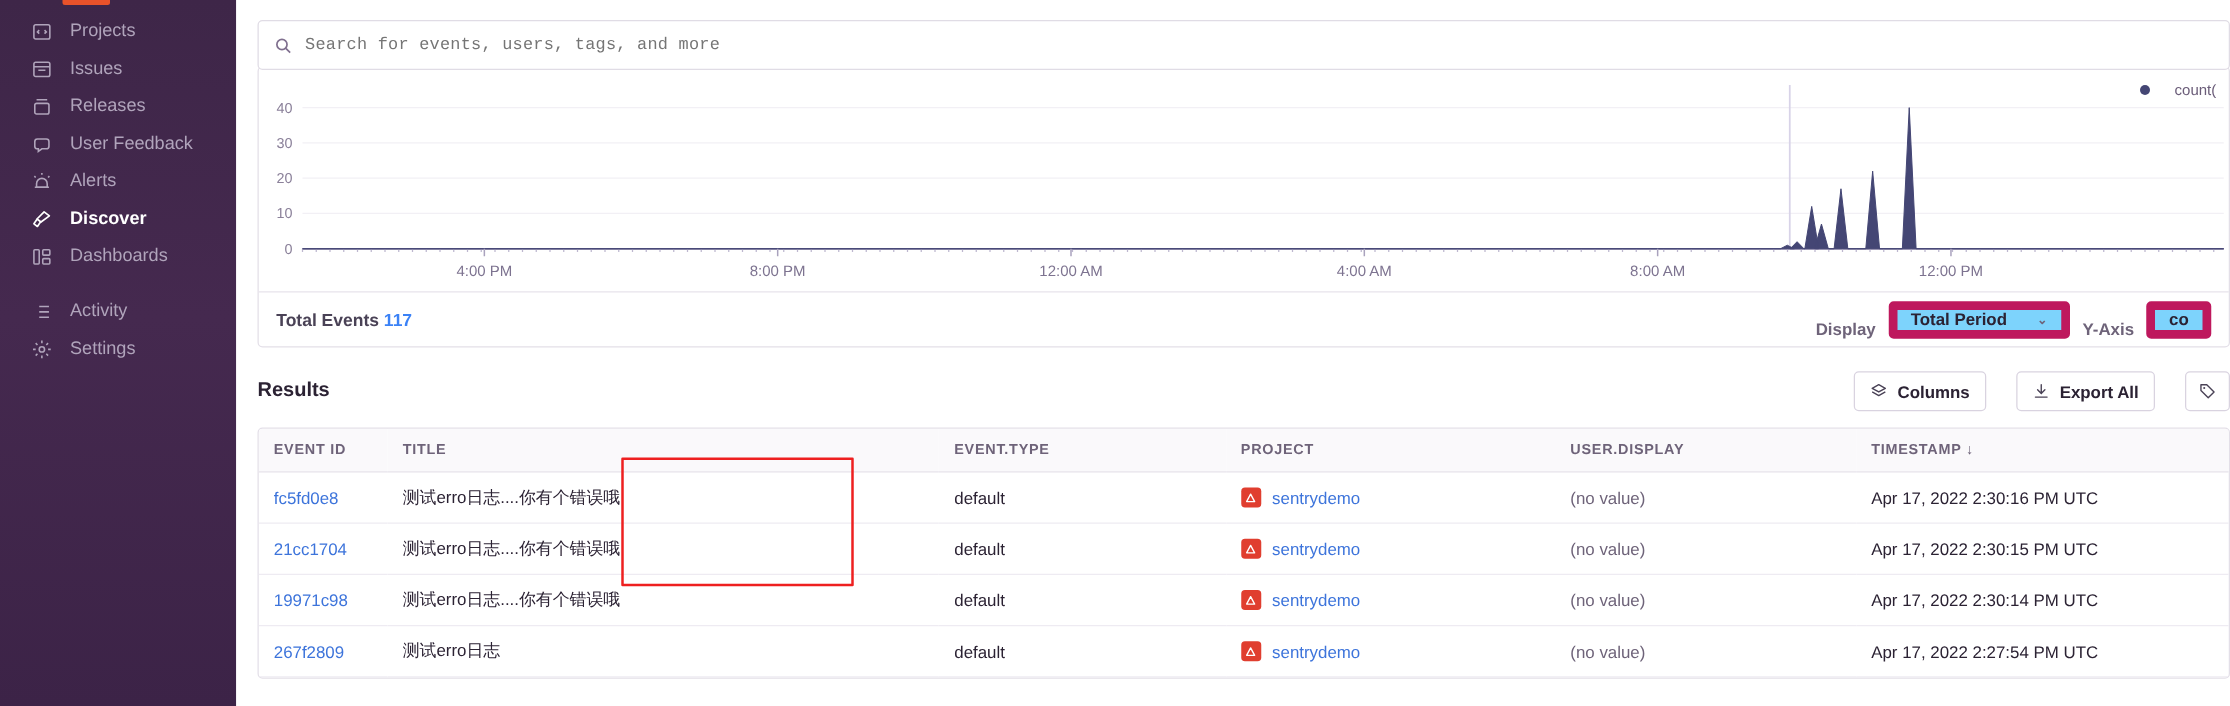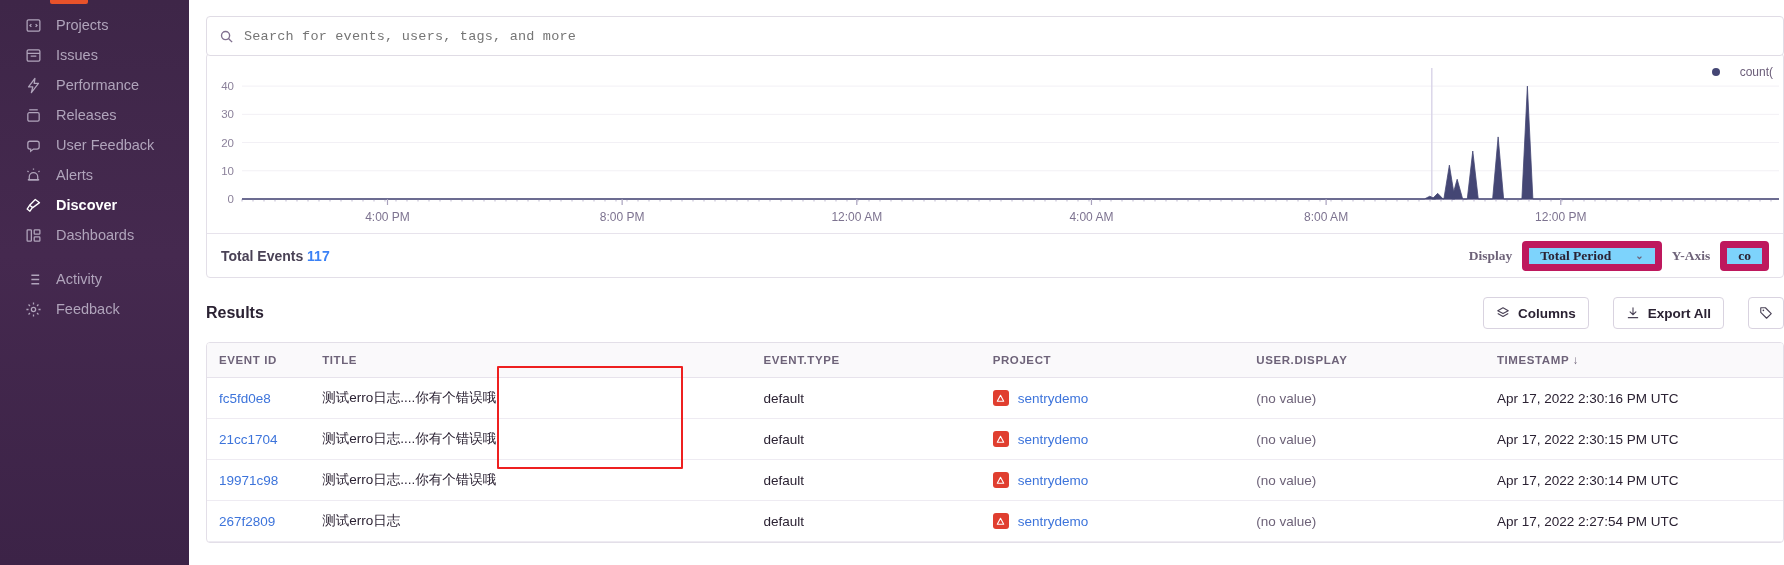--- a/index.html
+++ b/index.html
@@ -93,21 +93,21 @@
   .legend .dot { width: 8px; height: 8px; border-radius: 50%; background: #444674; }
 
   .panel-footer {
     height: 44px; border-top: 1px solid #e7e3ec;
     display: flex; align-items: center; justify-content: space-between;
     padding: 0 14px;
   }
   .total-events { font-size: 14px; color: #57505f; }
   .total-events b { color: #3b82f6; font-weight: bold; }
   .total-events .tlabel { font-weight: bold; color: #4a4256; }
-  .footer-right { display: flex; align-items: center; gap: 10px; font-family: Liberation Serif, serif; }
+  .footer-right { display: flex; align-items: flex-end; gap: 10px; }
   .footer-right .flabel { font-size: 13.5px; color: #6e6379; font-weight: bold; }
   .select-btn {
     height: 30px; border: 7px solid #be185d; border-radius: 4px;
     display: flex; align-items: center; gap: 24px;
     padding: 0 11px; font-size: 13.5px; font-weight: bold; color: #2b2233;
     background: #7dd3fc; cursor: pointer; white-space: nowrap;
   }
   .chev { font-size: 10px; color: #6e6379; }
 
   
@@ -201,28 +201,20 @@
       <div class="nav-item">
         <span class="nav-icon">
           <svg width="17" height="17" viewBox="0 0 24 24" fill="none" stroke="currentColor" stroke-width="1.8">
               <rect x="3" y="4" width="18" height="16" rx="2"></rect>
               <path d="M3 9h18M8 13h8"></path>
             </svg>
         </span>
         <span>Issues</span>
       </div>
 
-      <div class="nav-item">
-        <span class="nav-icon">
-          <svg width="17" height="17" viewBox="0 0 24 24" fill="none" stroke="currentColor" stroke-width="1.8" stroke-linejoin="round">
-              <path d="M14 2L5 14h6l-2 8 10-13h-6z"></path>
-            </svg>
-        </span>
-        <span>Performance</span>
-      </div>
 
       <div class="nav-item">
         <span class="nav-icon">
           <svg width="17" height="17" viewBox="0 0 24 24" fill="none" stroke="currentColor" stroke-width="1.8">
               <rect x="4" y="8" width="16" height="12" rx="2"></rect>
               <path d="M6 4h12"></path>
             </svg>
         </span>
         <span>Releases</span>
       </div>
@@ -279,21 +271,21 @@
       </div>
 
 
       <div class="nav-item">
         <span class="nav-icon">
           <svg width="17" height="17" viewBox="0 0 24 24" fill="none" stroke="currentColor" stroke-width="1.8">
               <circle cx="12" cy="12" r="3"></circle>
               <path d="M12 2v3M12 19v3M2 12h3M19 12h3M5 5l2 2M17 17l2 2M19 5l-2 2M7 17l-2 2"></path>
             </svg>
         </span>
-        <span>Feedback</span>
+        <span>Settings</span>
       </div>
 
     </div>
   </nav>
 
   <div class="main">
 
     <div class="searchbar-wrap">
       <div class="searchbar">
         <span class="sicon">

